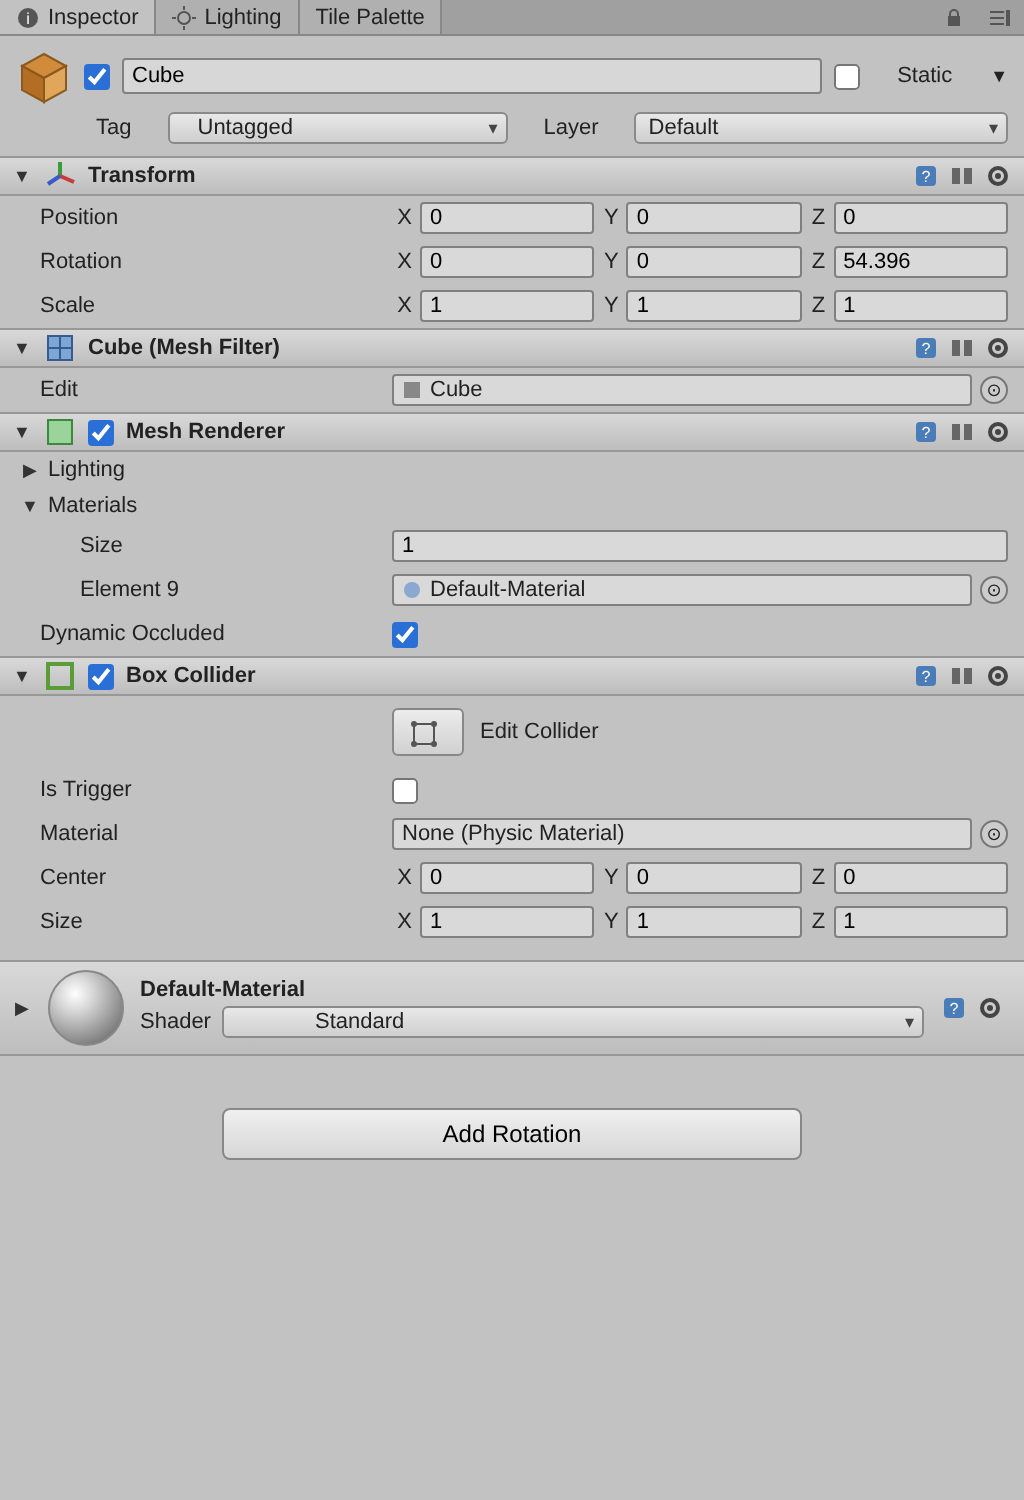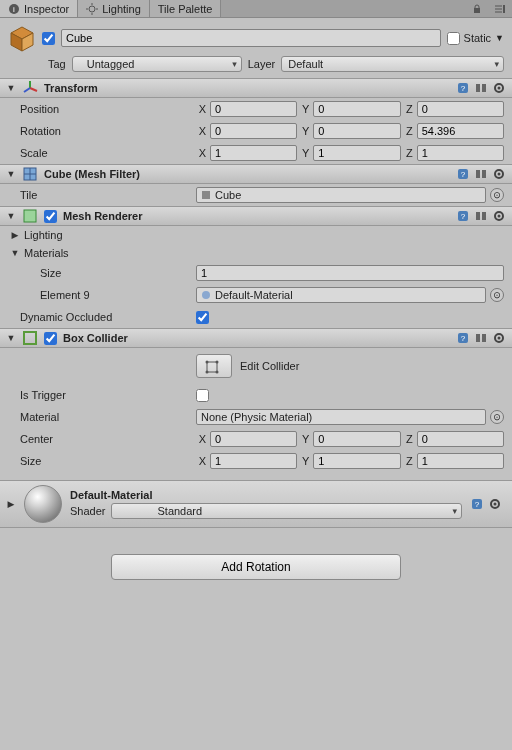--- a/index.html
+++ b/index.html
@@ -9,23 +9,23 @@
 .tabbar { display: flex; height: 18px; background: #a0a0a0; border-bottom: 1px solid #888; align-items: stretch; }
 .tab { display: flex; align-items: center; gap: 4px; padding: 0 8px; border-right: 1px solid #888; background: #b0b0b0; cursor: default; }
 .tab.active { background: #c2c2c2; }
 .tabbar .spacer { flex: 1; }
 .lock { padding: 0 6px; display: flex; align-items: center; }
 
 .hdr { display: flex; align-items: center; gap: 6px; padding: 6px 8px 2px 8px; }
 .cube-ico { width: 28px; height: 28px; display: inline-block; }
 .name-input { flex: 1; height: 18px; background: #d7d7d7; border: 1px solid #808080; border-radius: 2px; padding: 0 4px; font-size: 11px; }
 .chk { width: 13px; height: 13px; }
-.static { display: flex; align-items: center; gap: 4px; }
-
-.row2 { display: flex; align-items: center; gap: 6px; padding: 2px 8px 6px 48px; }
+.static { display: flex; align-items: center; gap: 19px; }
+
+.row2 { display: flex; align-items: center; gap: 18px; padding: 2px 8px 6px 48px; }
 .drop { height: 16px; background: linear-gradient(#e8e8e8,#cfcfcf); border: 1px solid #8a8a8a; border-radius: 3px; padding: 0 14px 0 6px; font-size: 11px; position: relative; display: flex; align-items: center; }
 .drop::after { content: "▾"; position: absolute; right: 4px; font-size: 9px; color: #444; }
 .drop.tag { width: 170px; padding-left: 14px; }
 .drop.layer { flex: 1; }
 
 
 .compbar { display: flex; align-items: center; gap: 6px; padding: 2px 6px; height: 20px; background: linear-gradient(#d9d9d9,#bdbdbd); border-top: 1px solid #989898; border-bottom: 1px solid #989898; }
 .fold { width: 10px; font-size: 9px; color: #333; cursor: default; user-select: none; text-align:center; }
 .comp-name { font-weight: bold; flex: 1; }
 .icons-right { display: flex; gap: 4px; align-items: center; }
@@ -231,21 +231,21 @@
       </span>
     <span class="mini">
         <svg width="12" height="12">
           <circle cx="6" cy="6" r="4" fill="none" stroke="#444" stroke-width="2"></circle>
           <circle cx="6" cy="6" r="1.5" fill="#444"></circle>
         </svg>
       </span>
   </div>
 </div>
 <div class="proprow">
-    <span class="label">Tile</span>
+    <span class="label">Edit</span>
   <div class="objfield">
     <div class="txtinput">
       <span>
           <svg width="10" height="10">
             <rect x="1" y="1" width="8" height="8" fill="#888"></rect>
           </svg>
         </span>
       <span>Cube</span>
     </div>
     <span class="pick">⊙</span>

